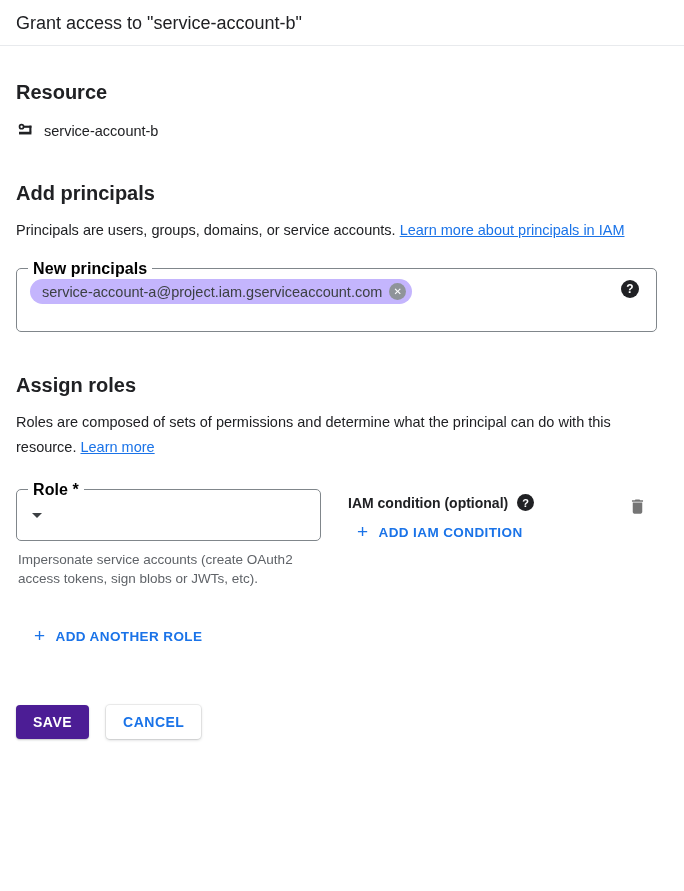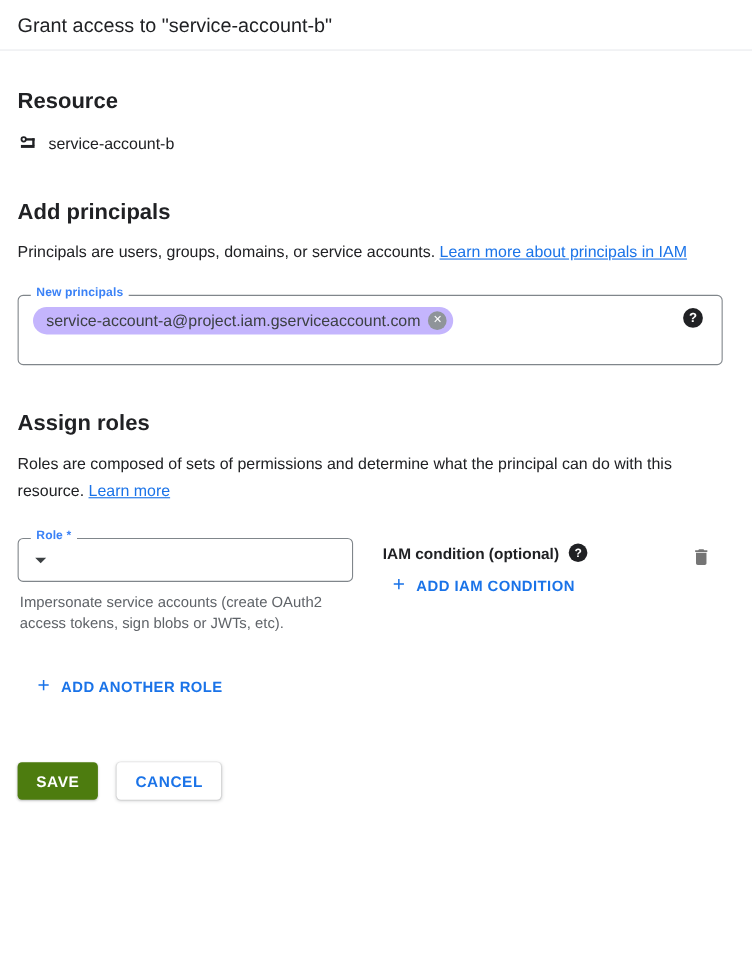--- a/index.html
+++ b/index.html
@@ -71,23 +71,23 @@
     height: 64px;
     border: 1px solid #80868b;
     border-radius: 5px;
   }
   .field-label {
     position: absolute;
     top: -9px;
     left: 11px;
     background: #ffffff;
     padding: 0 5px;
-    font-size: 11px;
-    font-weight: 700;
-    color: #3b82f6;
+    font-size: 16px;
+    font-weight: 700;
+    color: #000000;
     letter-spacing: 0.1px;
   }
   .chip {
     position: absolute;
     top: 10px;
     left: 13px;
     display: inline-flex;
     align-items: center;
     gap: 7px;
     background: #c4b5fd;
@@ -125,21 +125,21 @@
   .field-help { position: absolute; right: 17px; top: 11px; }
 
   .role-row {
     margin-top: 29px;
     display: flex;
     align-items: flex-start;
   }
   .role-col { width: 305px; flex: none; }
   .role-select {
     position: relative;
-    height: 40px;
+    height: 52px;
     border: 1px solid #80868b;
     border-radius: 5px;
     display: flex;
     align-items: center;
     justify-content: space-between;
     padding: 0 15px;
     cursor: pointer;
     background: #fff;
   }
   .role-value { font-size: 15px; color: #202124; }
@@ -192,21 +192,21 @@
     font-family: inherit;
     font-size: 14px;
     font-weight: 700;
     letter-spacing: 0.5px;
     border-radius: 4px;
     padding: 9px 17px;
     cursor: pointer;
     border: none;
   }
   .btn-primary {
-    background: #4d7c0f;
+    background: #4c1d95;
     color: #ffffff;
     box-shadow: 0 1px 2px rgba(60,64,67,0.3);
   }
   .btn-secondary {
     margin-left: 17px;
     background: #ffffff;
     color: #1a73e8;
     box-shadow: 0 0 0 1px rgba(0,0,0,0.06), 0 1px 3px rgba(60,64,67,0.25);
   }
 </style>

